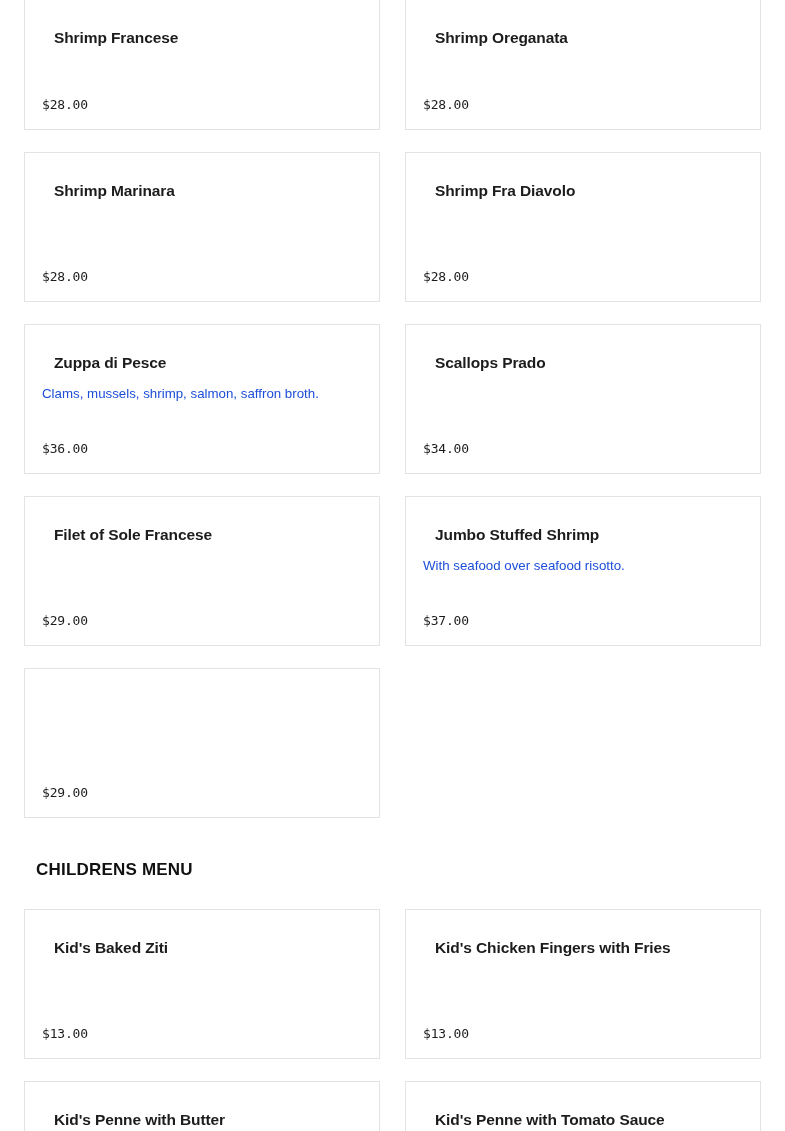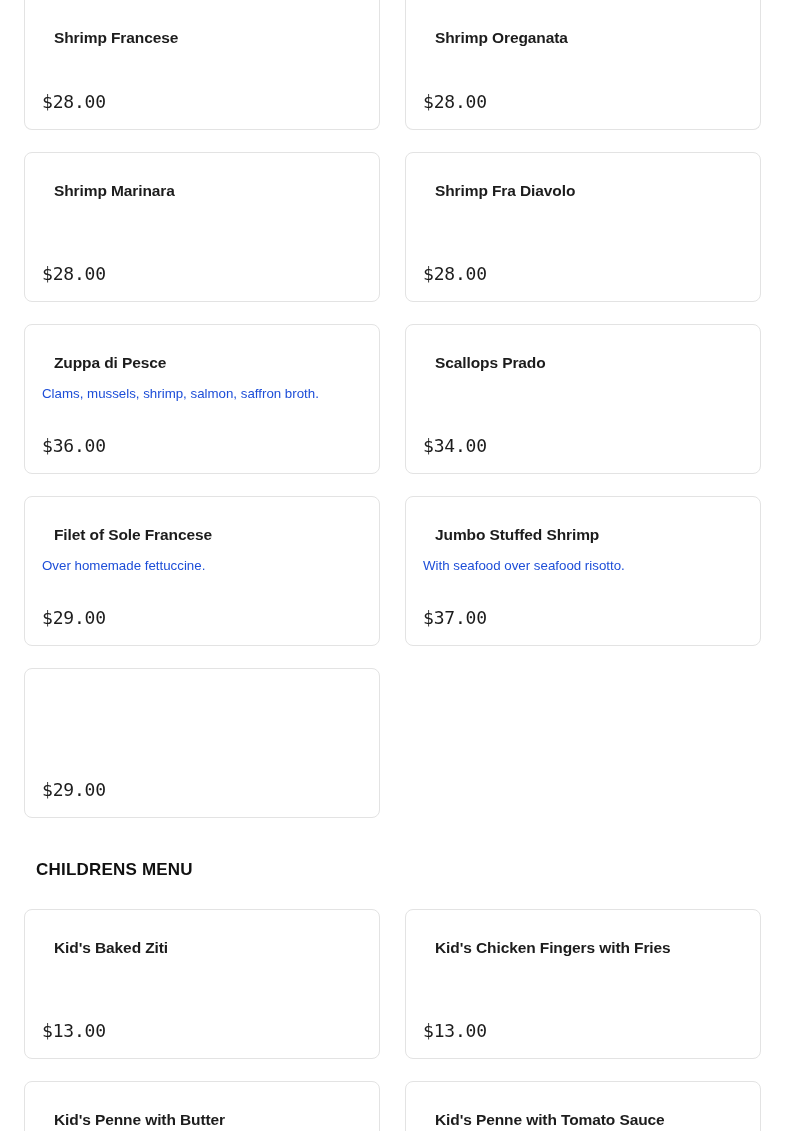--- a/index.html
+++ b/index.html
@@ -21,21 +21,21 @@
     box-sizing: border-box;
   }
   .grid {
     display: grid;
     grid-template-columns: 356px 356px;
     column-gap: 25px;
     row-gap: 22px;
   }
   .card {
     border: 1px solid #e3e3e3;
-    border-radius: 8px;
+    border-radius: 0;
     background: #ffffff;
     box-sizing: border-box;
     height: 150px;
     padding: 16px 17px 0 17px;
     position: relative;
     overflow: hidden;
   }
   .card .title {
     font-size: 15.5px;
     font-weight: 600;
@@ -49,21 +49,21 @@
     line-height: 18px;
     color: #1d4ed8;
     margin: 10px 0 0 0;
     font-weight: 400;
   }
   .card .price {
     position: absolute;
     left: 17px;
     bottom: 17px;
     font-family: "DejaVu Sans Mono", monospace;
-    font-size: 18px;
+    font-size: 13px;
     letter-spacing: -0.2px;
     color: #1c1c1c;
   }
   .card.clipped-top {
     border-top: none;
     border-top-left-radius: 0;
     border-top-right-radius: 0;
   }
   .section-heading {
     font-size: 17px;
@@ -114,21 +114,20 @@
       <div class="price">$36.00</div>
     </div>
 
     <div class="card">
       <div class="title">Scallops Prado</div>
       <div class="price">$34.00</div>
     </div>
 
     <div class="card">
       <div class="title">Filet of Sole Francese</div>
-      <div class="desc">Over homemade fettuccine.</div>
       <div class="price">$29.00</div>
     </div>
 
     <div class="card">
       <div class="title">Jumbo Stuffed Shrimp</div>
       <div class="desc">With seafood over seafood risotto.</div>
       <div class="price">$37.00</div>
     </div>
 
     <div class="card">

